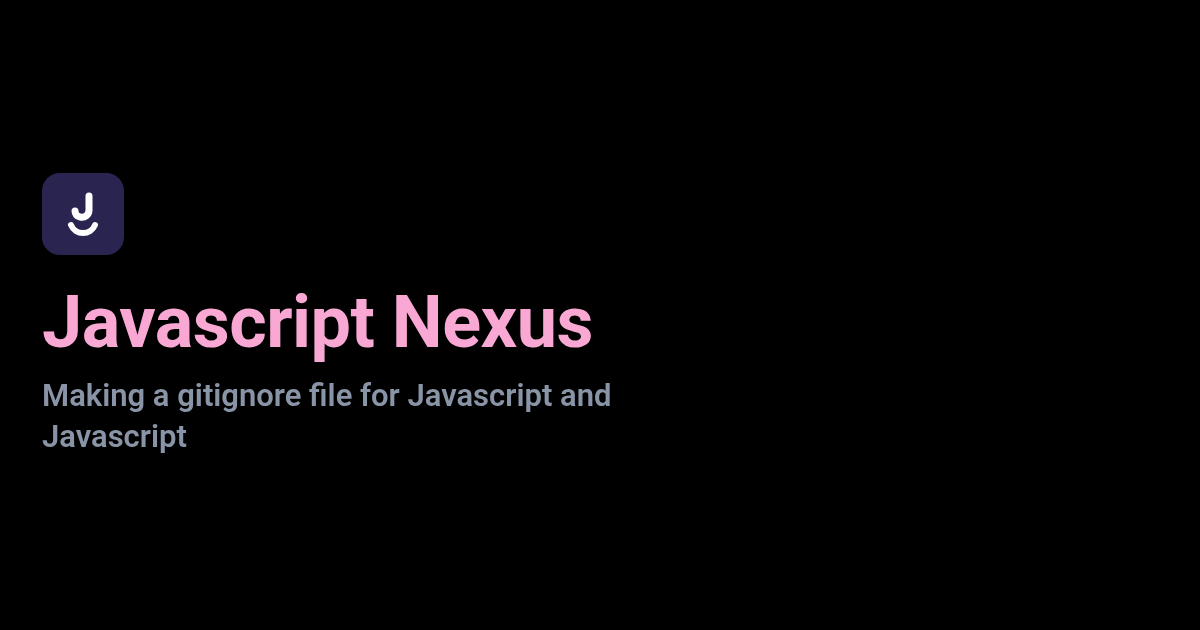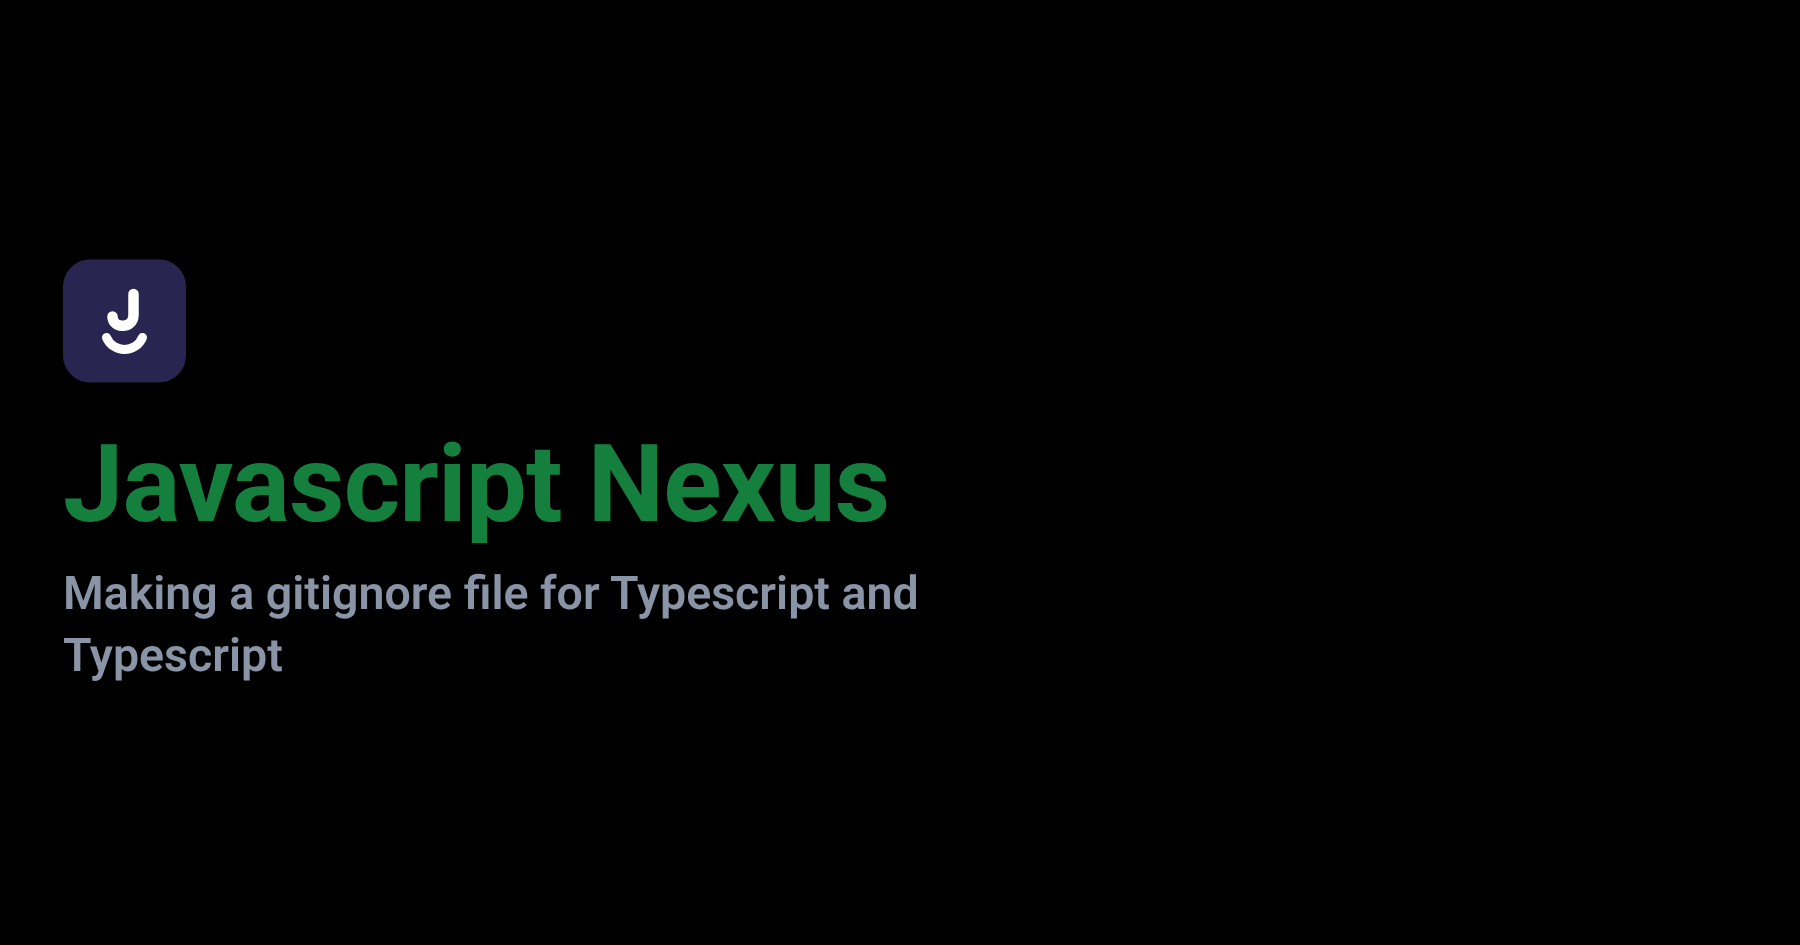--- a/index.html
+++ b/index.html
@@ -25,21 +25,21 @@
       display: flex;
       align-items: center;
       justify-content: center;
       margin-bottom: 28px;
     }
     .logo svg {
       width: 48px;
       height: 48px;
     }
     .title {
-      color: #15803d;
+      color: #f9a8d4;
       font-size: 72px;
       font-weight: 700;
       line-height: 1.1;
       letter-spacing: -0.5px;
       margin-bottom: 14px;
     }
     .subtitle {
       color: #8994a6;
       font-size: 31px;
       font-weight: 600;
@@ -51,13 +51,13 @@
 <body>
 
 <div class="logo">
   <svg viewBox="0 0 48 48" fill="none">
     <path d="M 30 6 L 30 20 C 30 25 26 28 21 27 C 18 26.5 16 24 16 21" stroke="#ffffff" stroke-width="7" stroke-linecap="round" fill="none"></path>
     <path d="M 12 35 C 14 40 19 43 24 43 C 29 43 34 40 36 35" stroke="#ffffff" stroke-width="6" stroke-linecap="round" fill="none"></path>
   </svg>
 </div>
 
 <h1 class="title">Javascript Nexus</h1>
-<p class="subtitle">Making a gitignore file for Typescript and Typescript</p>
+<p class="subtitle">Making a gitignore file for Javascript and Javascript</p>
 
 </body></html>

